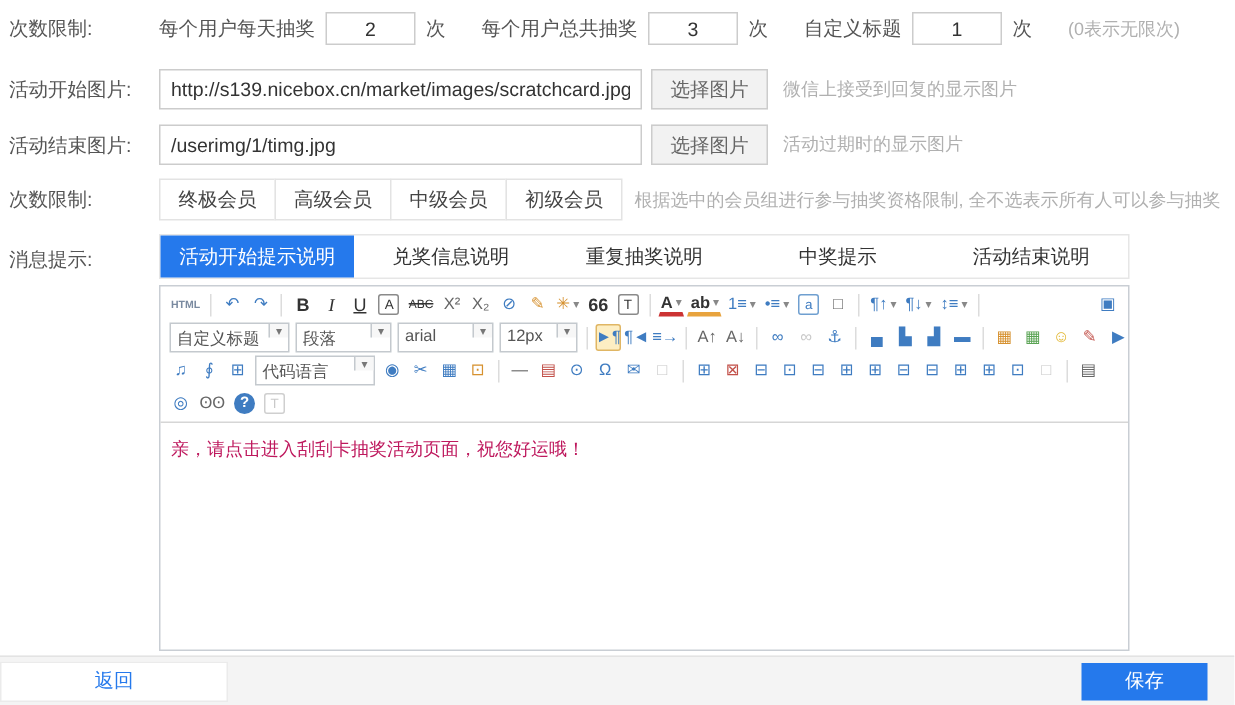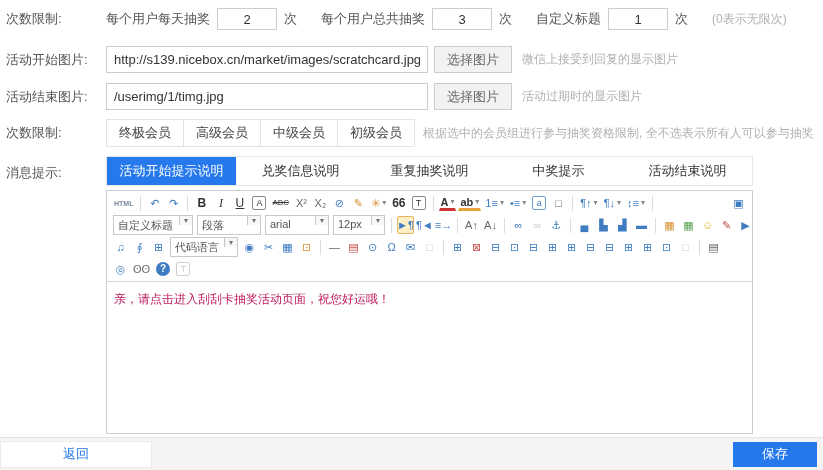--- a/index.html
+++ b/index.html
@@ -89,21 +89,21 @@
               display: flex; align-items: center; justify-content: center; background: #f7f7f7; }
   .ed-content { height: 151px; padding: 9px 7px; font-size: 12px; color: #be185d; cursor: text; }
 
   
   .footer { position: absolute; left: 0; right: 0; bottom: 0; height: 33px;
             background: #f4f4f4; border-top: 1px solid #e3e3e3;
             display: flex; align-items: center; justify-content: space-between; }
   .back-btn { width: 152px; height: 27px; background: #fff; border: 1px solid #ebebeb;
               color: var(--accent, #2579ec); display: flex; align-items: center; justify-content: center;
               font-size: 13px; cursor: pointer; }
-  .save-btn { width: 84px; height: 25px; margin-right: 6px; background: var(--accent, #2579ec);
+  .save-btn { width: 84px; height: 25px; margin-right: 18px; background: var(--accent, #2579ec);
               color: #fff; display: flex; align-items: center; justify-content: center;
               font-size: 13px; cursor: pointer; }
 </style>
 </head>
 <body>
 
 <div class="frow r1">
   <div class="flabel">次数限制:</div>
   <div class="fcontent">
     <span class="fcontent">
@@ -234,21 +234,21 @@
             <span class="tb-btn orange">▦</span>
             <span class="tb-btn green">▦</span>
             <span class="tb-btn yellow">☺</span>
             <span class="tb-btn red">✎</span>
             <span class="tb-btn blue">▶</span>
           </div>
           <div class="tb-row">
             <span class="tb-btn blue">♫</span>
             <span class="tb-btn blue">∮</span>
             <span class="tb-btn blue">⊞</span>
-            <span class="tb-combo" style="width: 68px;">
+            <span class="tb-combo" style="width: 80px;">
               <span class="cb-label">代码语言</span>
               <span class="cb-arrow">▾</span>
             </span>
             <span class="tb-btn blue">◉</span>
             <span class="tb-btn blue">✂</span>
             <span class="tb-btn blue">▦</span>
             <span class="tb-btn orange">⊡</span>
             <span class="tb-sep"></span>
             <span class="tb-btn ">—</span>
             <span class="tb-btn red">▤</span>

